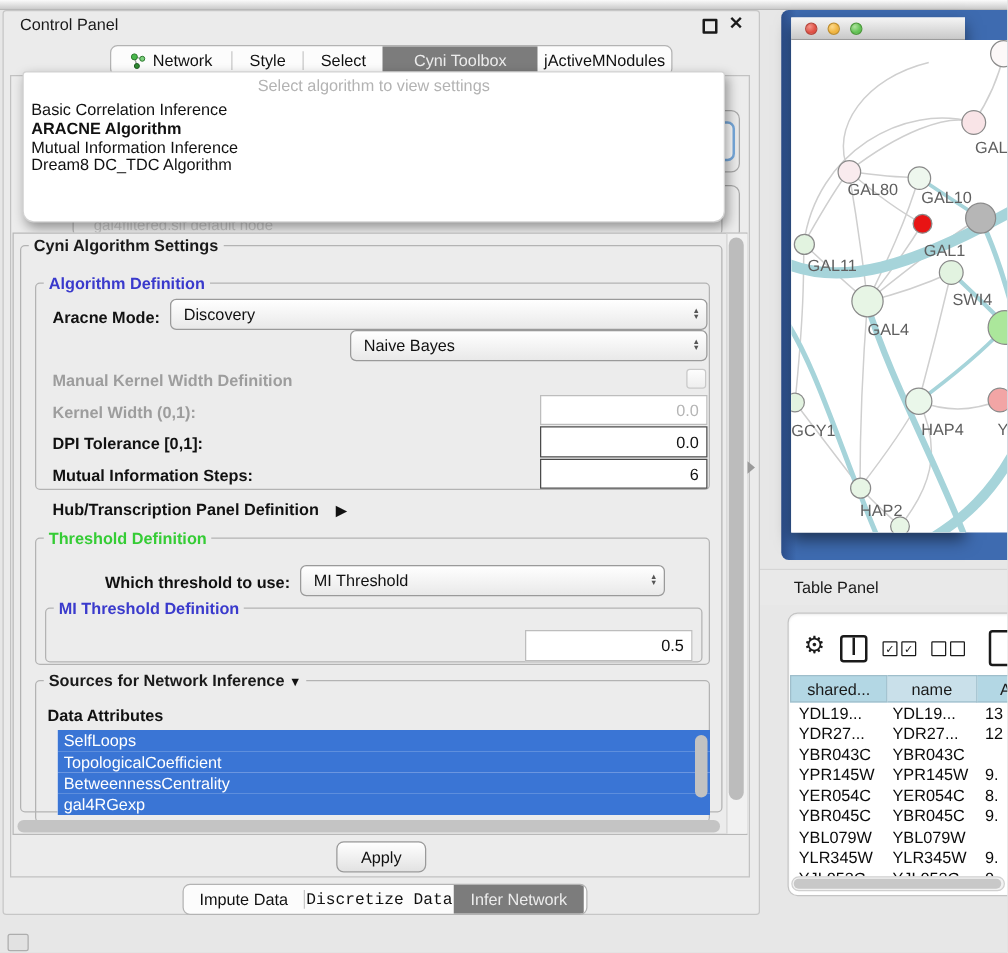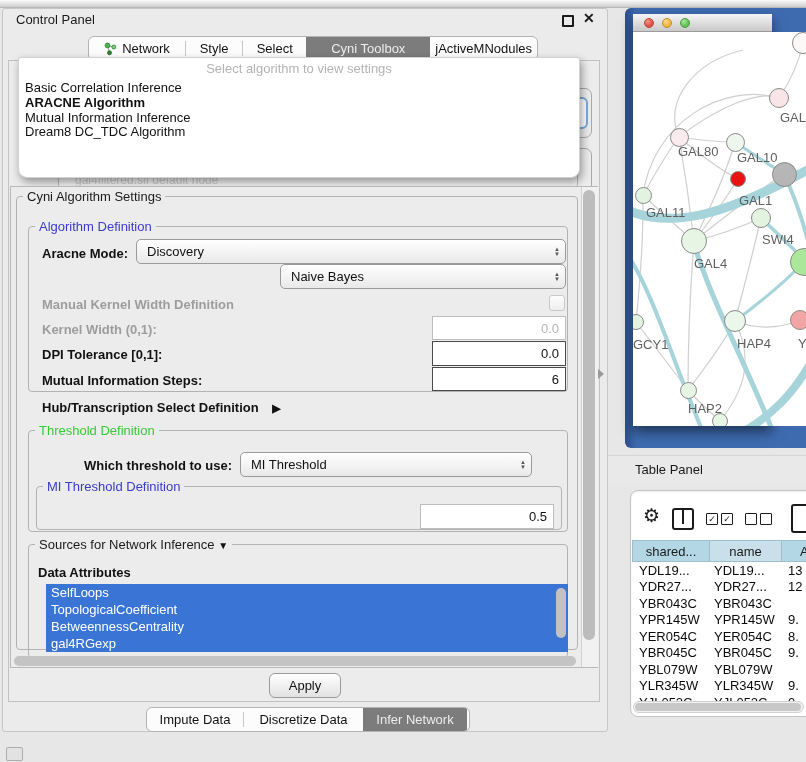--- a/index.html
+++ b/index.html
@@ -32,21 +32,21 @@
   .popup-head{position:absolute;top:3px;left:0;width:100%;text-align:center;font-size:13px;color:#b3b3b3;}
   .popup-list{position:absolute;top:23px;left:4px;right:4px;}
   .pitem{font-size:13px;line-height:14.8px;color:#111;padding-left:2px;white-space:nowrap;}
   .pitem.sel{font-weight:bold;}
   
   .scrollpane{left:10px;top:186px;width:588px;height:482px;border:1px solid #b8b8b8;background:#ececec;box-sizing:border-box;}
   .vsb-track{left:581px;top:187px;width:16px;height:480px;background:#f1f1f1;border-left:1px solid #d2d2d2;}
   .vsb-thumb{left:583px;top:190px;width:12px;height:450px;border-radius:6px;background:#bcbcbc;}
   .hsb-thumb{left:14px;top:656px;width:562px;height:10px;border-radius:5px;background:#c4c4c4;}
   
-  .group{border:1px solid #b3b3b3;border-radius:4px;}
+  .group{border:1px solid #b3b3b3;border-radius:4px;font-weight:bold;}
   .gtitle{position:absolute;top:-8px;left:6px;background:#ececec;padding:0 4px;font-size:13px;color:#1a1a1a;white-space:nowrap;}
   .gtitle.blue{color:#3a3acc;}
   .gtitle.green{color:#35cc35;}
   .blabel{font-size:13px;font-weight:bold;color:#111;white-space:nowrap;}
   .glabel{font-size:13px;font-weight:bold;color:#9d9d9d;white-space:nowrap;}
   .combo{border:1px solid #9a9a9a;border-radius:5px;background:linear-gradient(#ffffff,#e9e9e9);
          display:flex;align-items:center;font-size:13px;color:#111;padding-left:10px;box-sizing:border-box;}
   .stepper{margin-left:auto;margin-right:5px;display:flex;flex-direction:column;align-items:center;color:#555;}
   .stepper span{font-size:6px;line-height:5px;}
   .field{background:#fff;font-size:13px;display:flex;align-items:center;justify-content:flex-end;
@@ -192,21 +192,21 @@
   <div class="abs blabel" style="left:42px;top:347px;">DPI Tolerance [0,1]:</div>
   <div class="abs field dark" style="left:432px;top:341px;width:134px;height:25px;">
     <span>0.0</span>
   </div>
   <div class="abs blabel" style="left:42px;top:373px;">Mutual Information Steps:</div>
   <div class="abs field dark" style="left:432px;top:367px;width:134px;height:24px;">
     <span>6</span>
   </div>
 
   <div class="abs blabel" style="left:42px;top:400px;">
-    <span>Hub/Transcription Select Definition</span>
+    <span>Hub/Transcription Panel Definition</span>
     <span class="tri" style="margin-left:10px;">▶</span>
   </div>
 
   <div class="abs group" style="left:28px;top:430px;width:538px;height:100px;">
     <span class="gtitle green">Threshold Definition</span>
   </div>
   <div class="abs blabel" style="left:84px;top:458px;">Which threshold to use:</div>
   <div class="abs combo" style="left:240px;top:452px;width:292px;height:25px;">
     <span>MI Threshold</span>
     <span class="stepper">
@@ -238,21 +238,21 @@
   <div class="abs hsb-thumb"></div>
 
   <div class="abs btn" style="left:269px;top:673px;width:70px;height:23px;">
     <span>Apply</span>
   </div>
   <div class="abs tabbar" style="left:146px;top:707px;width:322px;height:23px;">
     <div class="tab" style="width:96px;">
       <span>Impute Data</span>
     </div>
     <div class="tsep"></div>
-    <div class="tab" style="width:119px;">
+    <div class="tab" style="width:119px;font-family:Liberation Mono, monospace;">
       <span>Discretize Data</span>
     </div>
     <div class="tab sel" style="width:104px;">
       <span>Infer Network</span>
     </div>
   </div>
 
   <div class="abs resize-handle"></div>
   <div class="abs bl-icon"></div>
 

